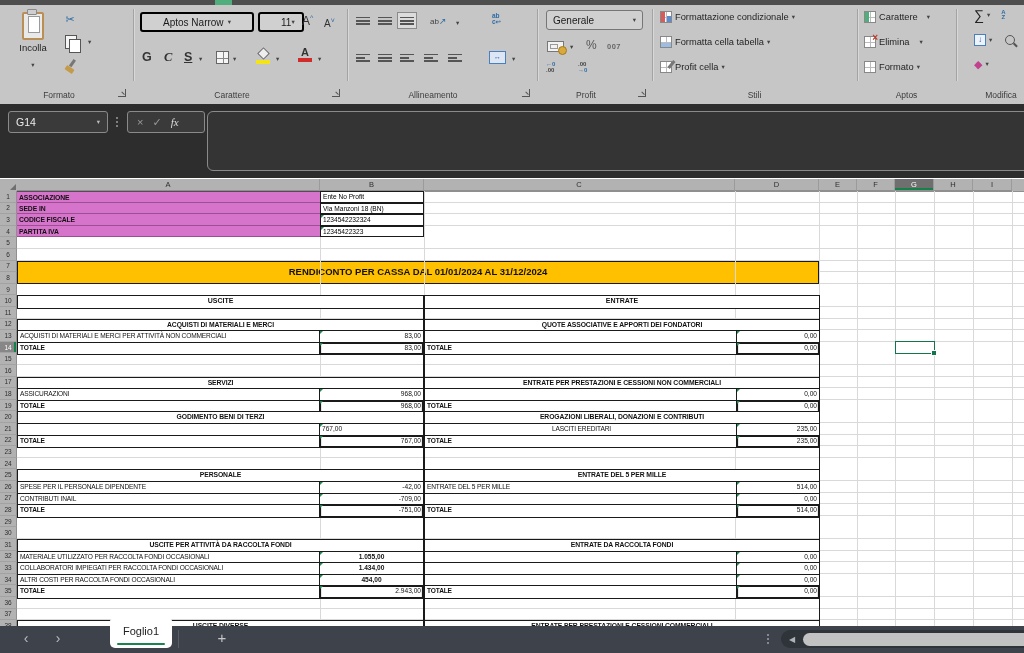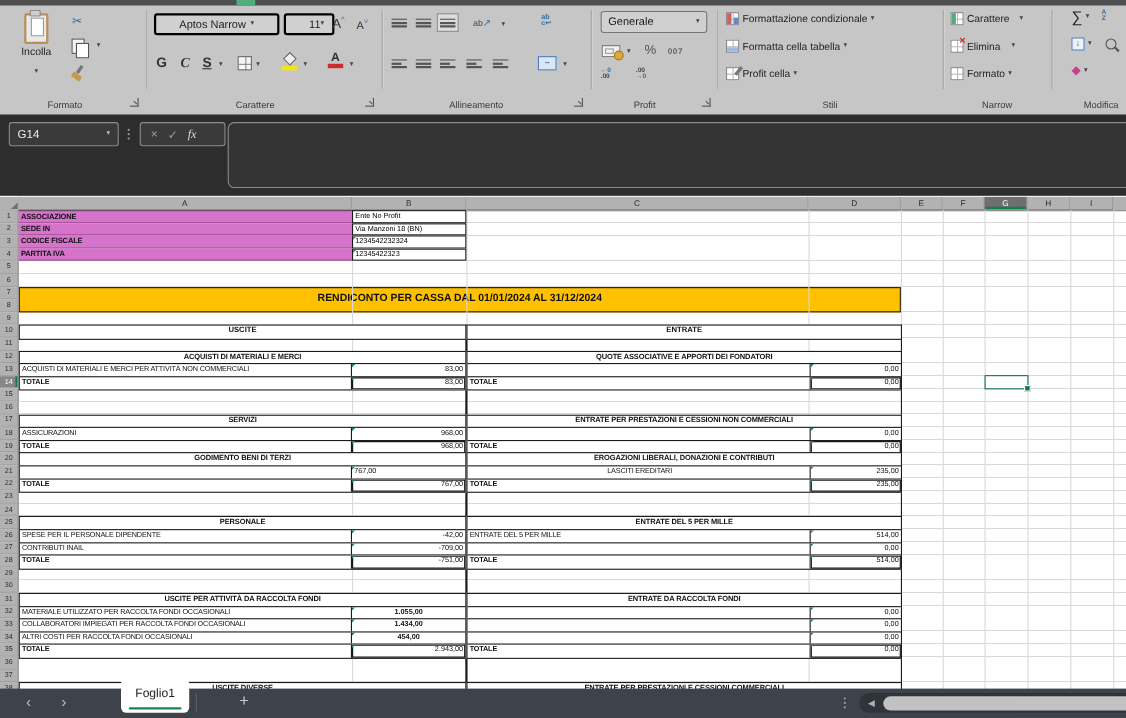--- a/index.html
+++ b/index.html
@@ -494,21 +494,21 @@
   <div class="ritem" style="left:864px;top:36px">
     <span class="icgrid ic-del"></span>
     <span>Elimina</span>
       <span class="chev" style="margin-left:7px">▾</span>
   </div>
   <div class="ritem" style="left:864px;top:61px">
     <span class="icgrid"></span>
     <span>Formato</span>
       <span class="chev">▾</span>
   </div>
-  <div class="glabel" style="left:857px;width:99px">Narrow</div>
+  <div class="glabel" style="left:857px;width:99px">Aptos</div>
   <div class="gsep" style="left:956px"></div>
 
   <div class="ritem" style="left:974px;top:9px">
     <span class="sumic">∑</span>
     <span class="chev">▾</span>
     <span class="azic" style="margin-left:8px">A<br>Z</span>
   </div>
   <div class="ritem" style="left:974px;top:34px">
     <span class="fdbox">↓</span>
     <span class="chev">▾</span>

